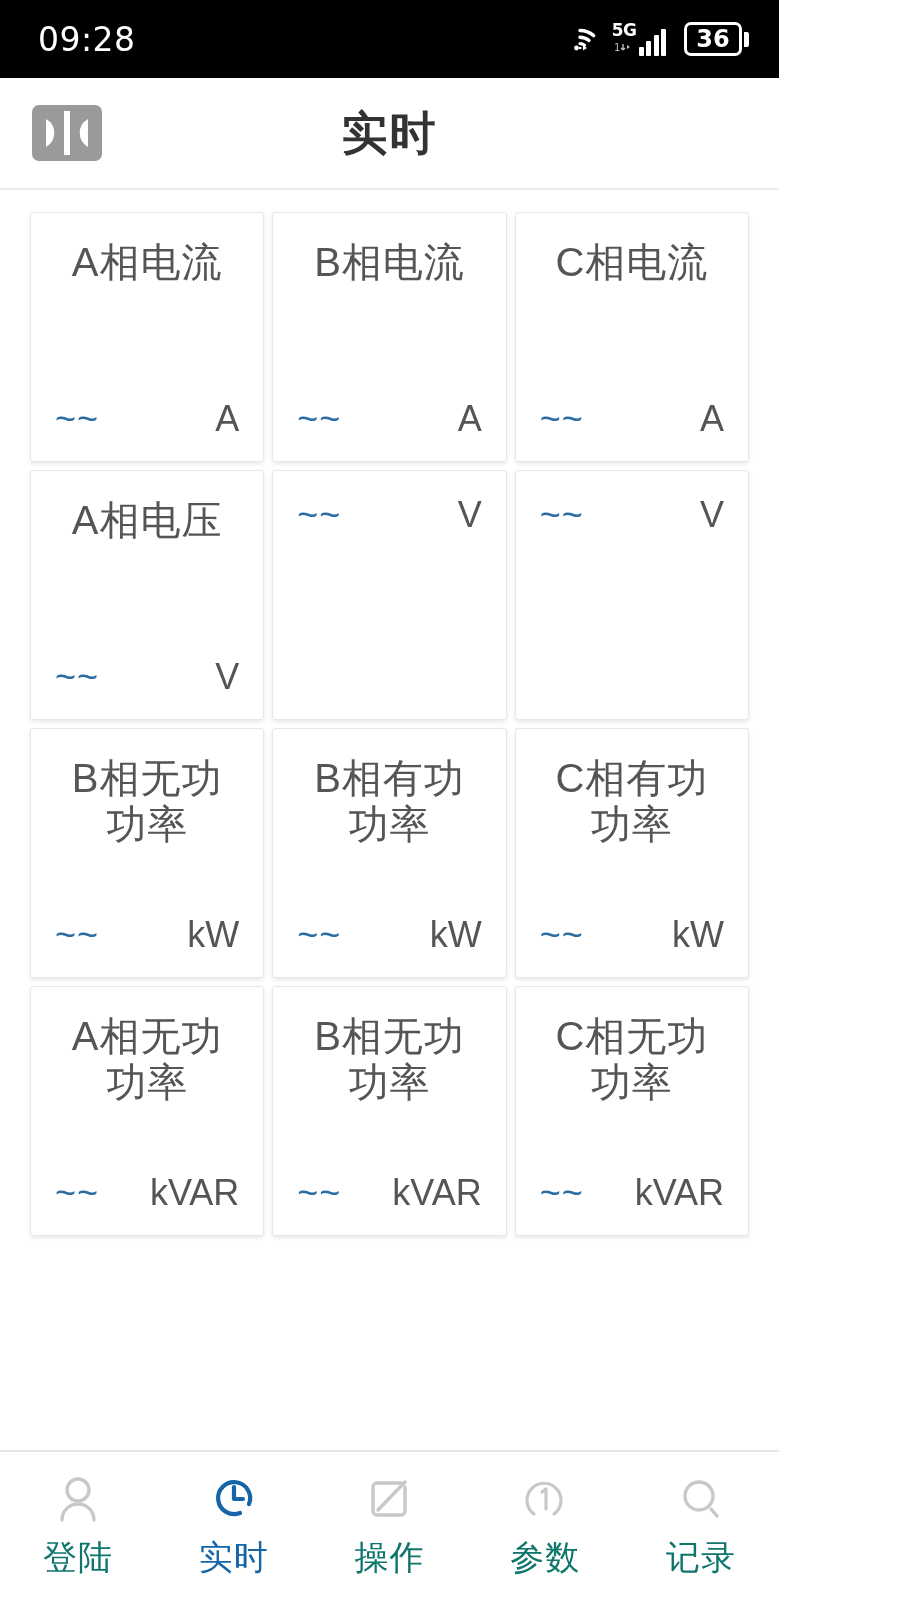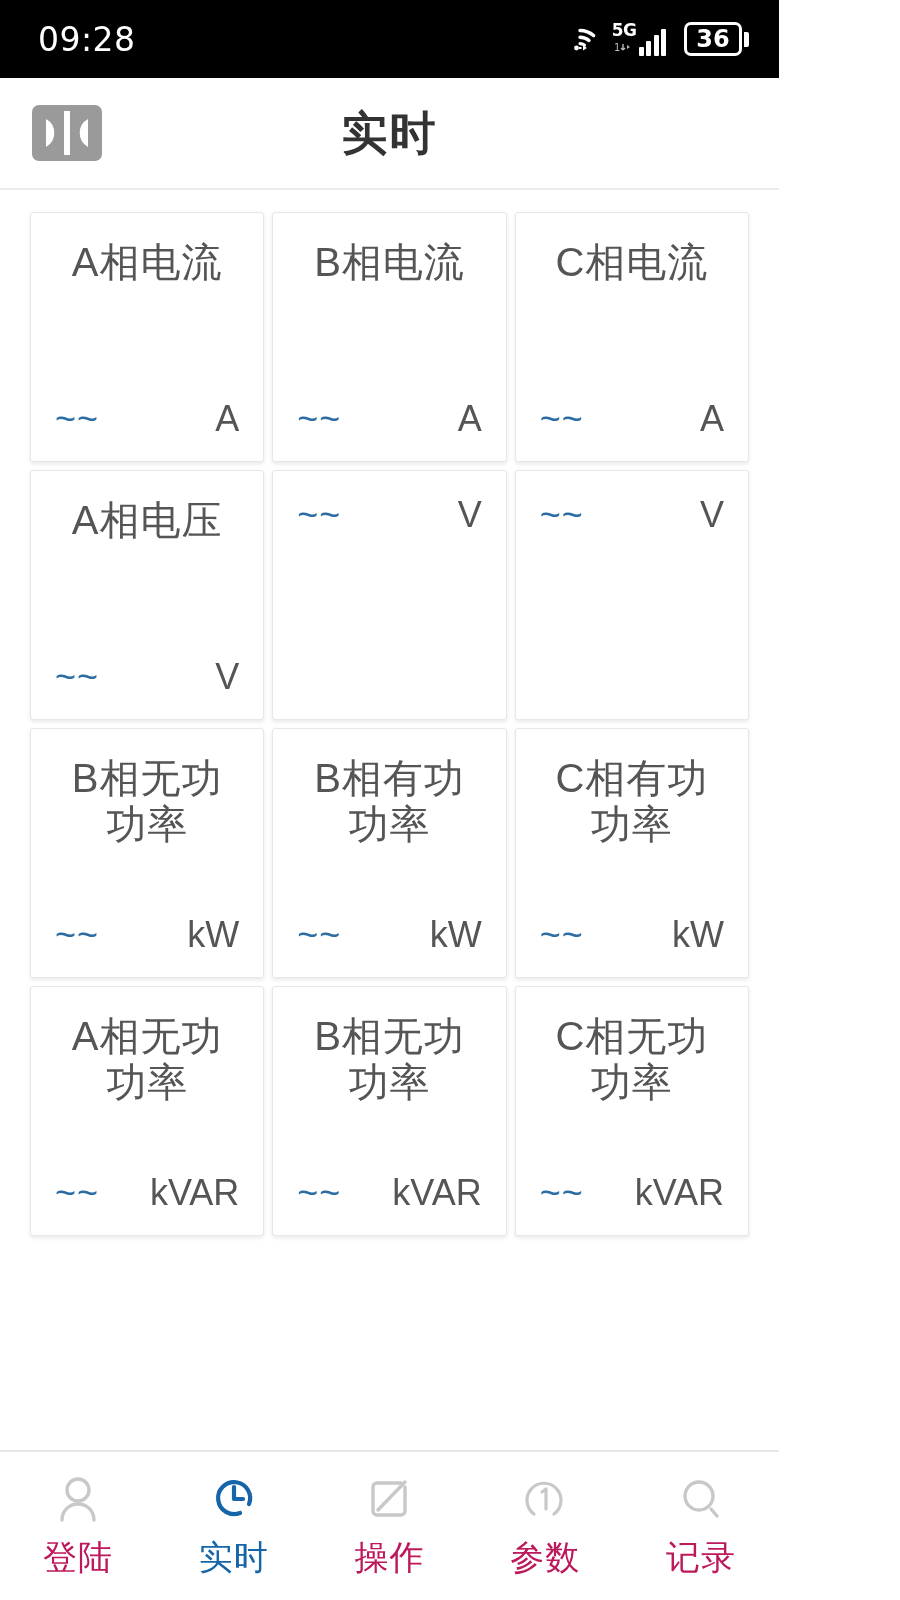--- a/index.html
+++ b/index.html
@@ -212,21 +212,21 @@
   }
   .nav-icon {
     width: 62px;
     height: 62px;
     display: flex;
     align-items: center;
     justify-content: center;
   }
   .nav-label {
     font-size: 34px;
-    color: #be185d;
+    color: #0f766e;
     letter-spacing: 1px;
     line-height: 1;
   }
   .nav-item.active .nav-label { color: #1565a8; }
 </style>
 </head>
 <body>
 
 <div id="app">
 

